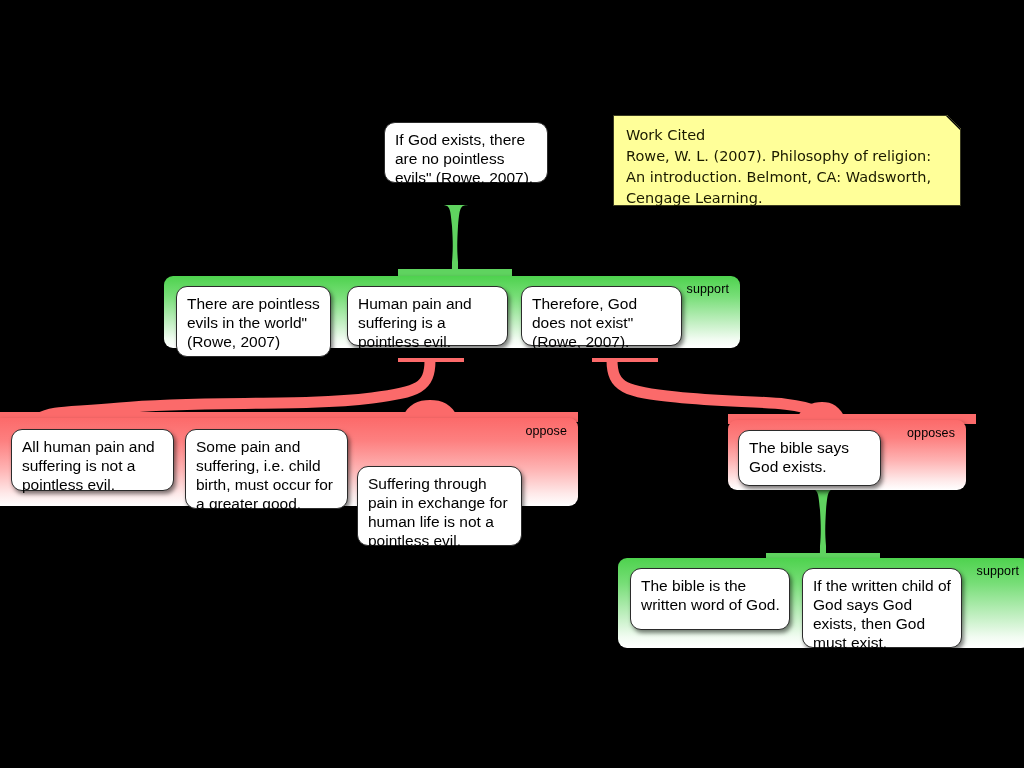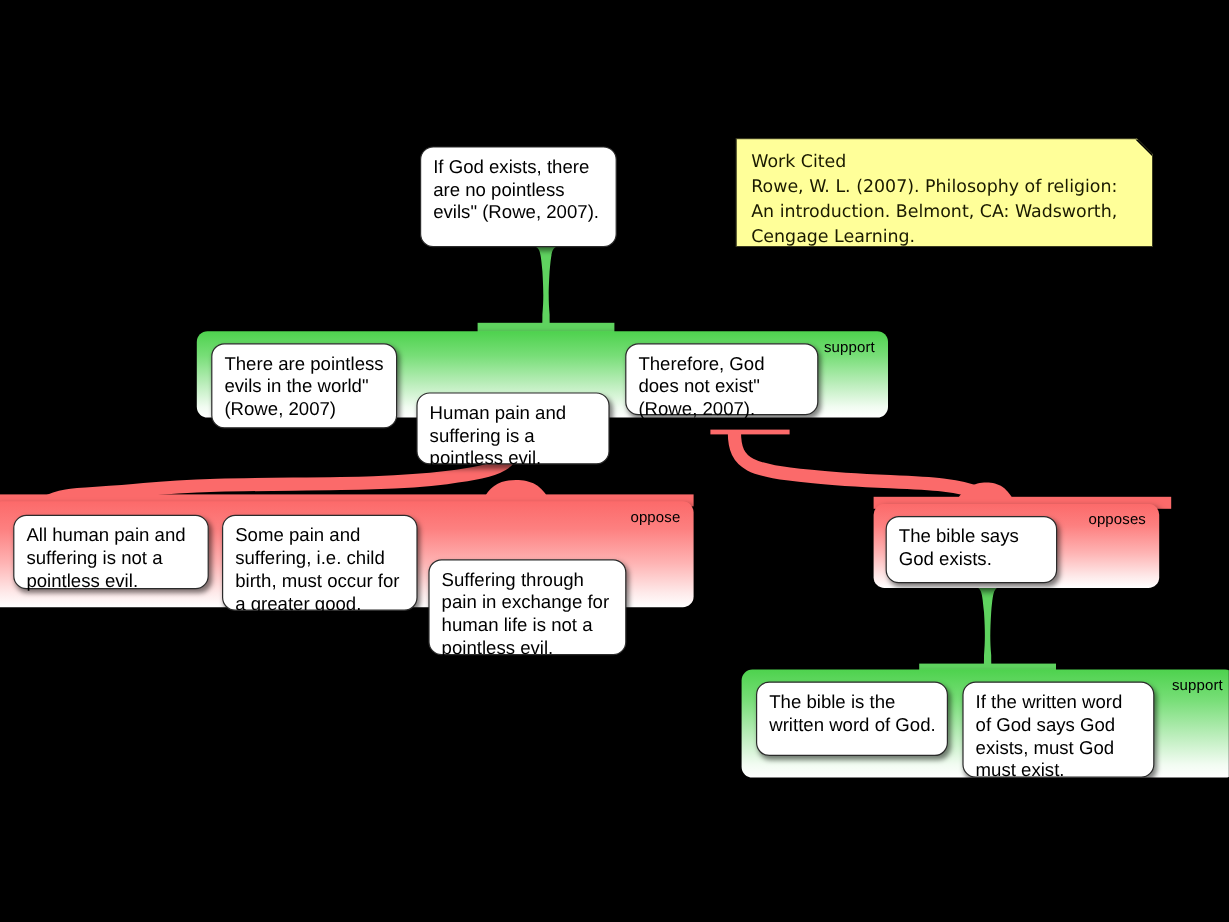--- a/index.html
+++ b/index.html
@@ -104,48 +104,48 @@
              C 821 527, 821 534, 820 546
              C 820 554, 820 556, 819 559
              L 827 559
              C 826 556, 826 554, 826 546
              C 825 534, 825 527, 826 510
              C 828 489, 828 489, 840 489
              Z"></path>
     <rect x="766" y="553" width="114" height="8" fill="#5fd35f"></rect>
   </svg>
 
-  <div class="box" style="left:350px;top:122px;width:164px;height:84px;">If God exists, there are no pointless evils" (Rowe, 2007).</div>
+  <div class="box" style="left:384px;top:122px;width:164px;height:61px;">If God exists, there are no pointless evils" (Rowe, 2007).</div>
 
   <div id="note" style="left:613px;top:115px;width:348px;height:91px;">
     <span class="fold"></span>
     <span class="note-line">Work Cited</span>
     <span class="note-line">Rowe, W. L. (2007). Philosophy of religion:</span>
     <span class="note-line">An introduction. Belmont, CA: Wadsworth,</span>
     <span class="note-line">Cengage Learning.</span>
   </div>
 
   <div class="group support" style="left:164px;top:276px;width:576px;height:72px;">
     <span class="group-label">support</span>
   </div>
   <div class="box" style="left:176px;top:286px;width:155px;height:71px;">There are pointless evils in the world" (Rowe, 2007)</div>
-  <div class="box" style="left:347px;top:286px;width:161px;height:60px;margin-top:41px;">Human pain and suffering is a pointless evil.</div>
+  <div class="box" style="left:347px;top:286px;width:161px;height:60px;">Human pain and suffering is a pointless evil.</div>
   <div class="box" style="left:521px;top:286px;width:161px;height:60px;">Therefore, God does not exist"(Rowe, 2007).</div>
 
   <div class="group oppose" style="left:-8px;top:418px;width:586px;height:88px;">
     <span class="group-label">oppose</span>
   </div>
   <div class="box" style="left:11px;top:429px;width:163px;height:62px;">All human pain and suffering is not a pointless evil.</div>
   <div class="box" style="left:185px;top:429px;width:163px;height:80px;">Some pain and suffering, i.e. child birth, must occur for a greater good.</div>
   <div class="box" style="left:357px;top:429px;width:165px;height:80px;margin-top:37px;">Suffering through pain in exchange for human life is not a pointless evil.</div>
 
   <div class="group oppose" style="left:728px;top:420px;width:238px;height:70px;">
     <span class="group-label">opposes</span>
   </div>
   <div class="box" style="left:738px;top:430px;width:143px;height:56px;">The bible says God exists.</div>
 
   <div class="group support" style="left:618px;top:558px;width:412px;height:90px;">
     <span class="group-label">support</span>
   </div>
   <div class="box" style="left:630px;top:568px;width:160px;height:62px;">The bible is the written word of God.</div>
-  <div class="box" style="left:802px;top:568px;width:160px;height:80px;">If the written word of God says God exists, must God must exist.</div>
+  <div class="box" style="left:802px;top:568px;width:160px;height:80px;">If the written child of God says God exists, then God must exist.</div>
 
 </div>
 
 </body></html>

